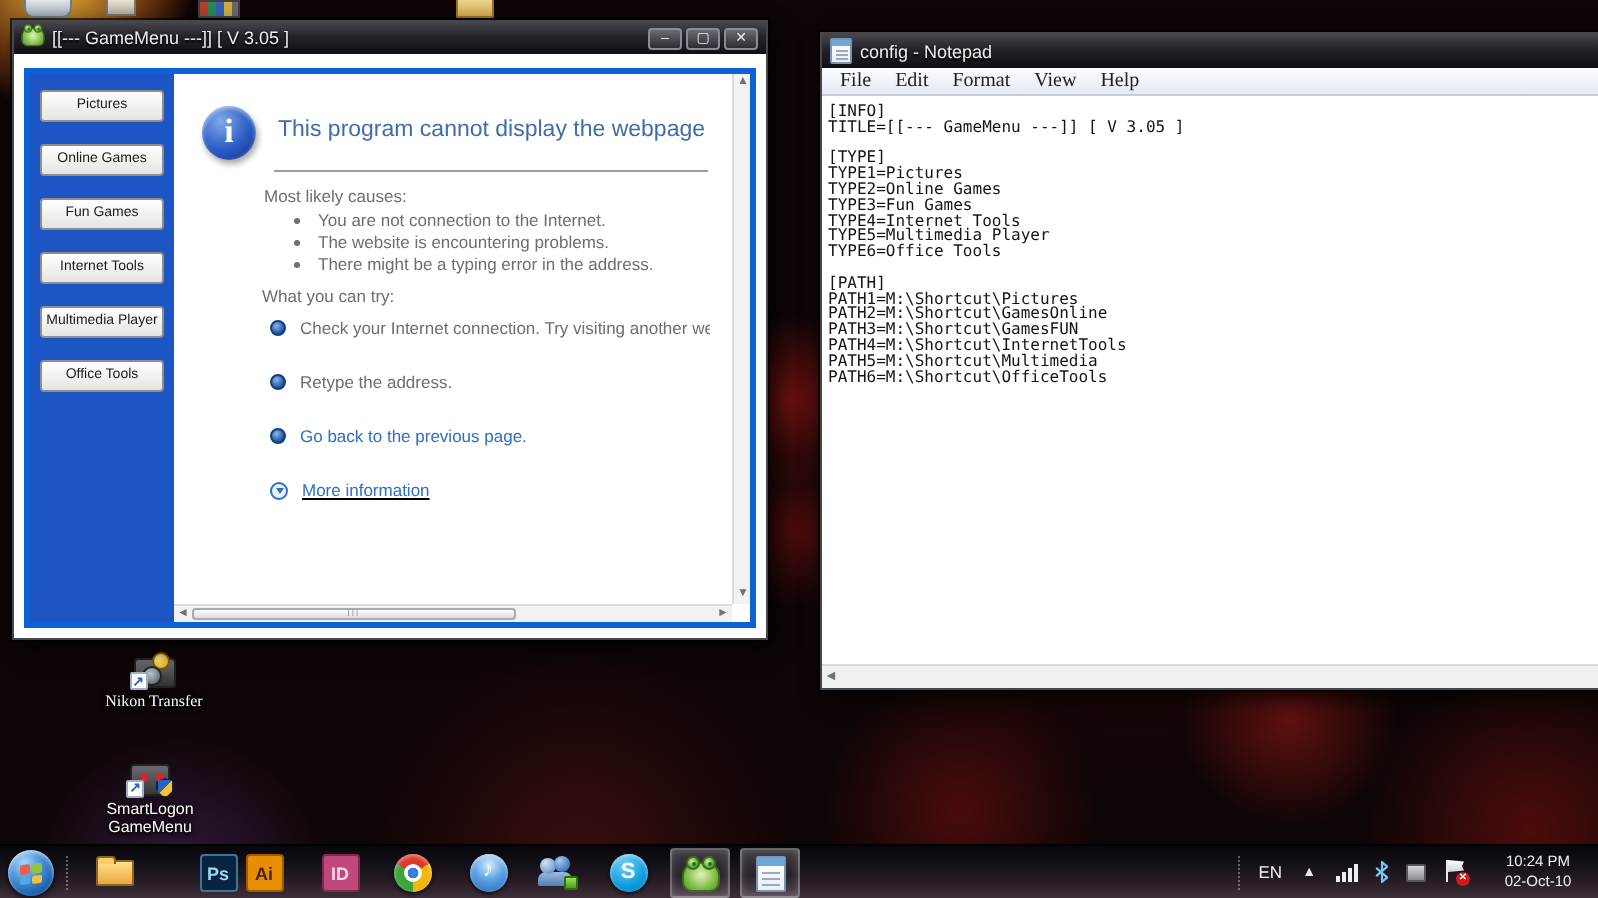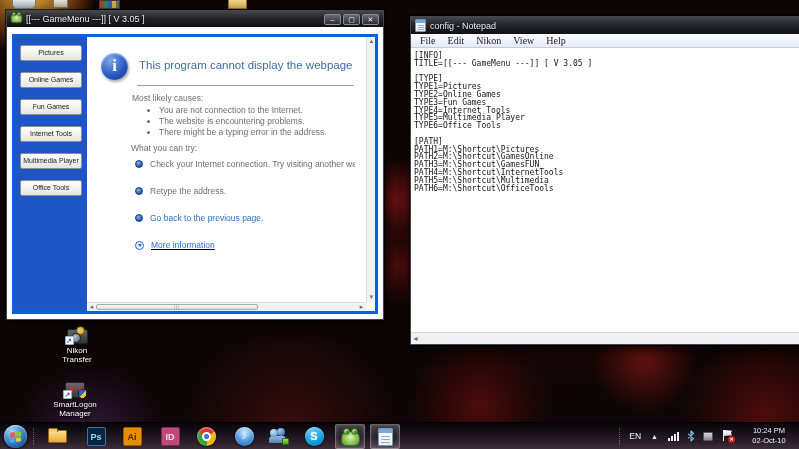--- a/index.html
+++ b/index.html
@@ -186,35 +186,35 @@
 </head>
 <body>
 
 <div class="desktop">
 
   <div class="pt pt-bin"></div>
   <div class="pt pt-app"></div>
   <div class="pt pt-media"></div>
   <div class="pt pt-folder"></div>
 
-  <div class="dicon" style="left:52px; top:320px;">
+  <div class="dicon" style="left:52px; top:320px;font-family:Liberation Serif, serif;">
     <div class="art">
         <span class="art-nikon"></span>
         <span class="sc-arrow">↗</span>
       </div>
     <div class="dlabel">Nikon Transfer</div>
   </div>
   <div class="dicon" style="left:50px; top:374px;">
     <div class="art">
         <span class="art-slogon">
           <span class="shield"></span>
         </span>
         <span class="sc-arrow">↗</span>
       </div>
-    <div class="dlabel">SmartLogon Manager</div>
+    <div class="dlabel">SmartLogon GameMenu</div>
   </div>
 
   <div class="window gm">
     <div class="titlebar">
       <span class="frog" style="transform:scale(.62); margin:-2px -4px 0 -4px;">
           <i class="e1"></i>
           <i class="e2"></i>
         </span>
       <span class="ttl">[[--- GameMenu ---]] [ V 3.05 ]</span>
       <span class="win-btns">
@@ -279,21 +279,21 @@
   </div>
 
   <div class="window np">
     <div class="titlebar" style="height:17px;">
       <span class="np-icon"></span>
       <span class="ttl">config - Notepad</span>
     </div>
     <div class="np-menubar">
       <span class="np-menu-item">File</span>
       <span class="np-menu-item">Edit</span>
-      <span class="np-menu-item">Nikon</span>
+      <span class="np-menu-item">Format</span>
       <span class="np-menu-item">View</span>
       <span class="np-menu-item">Help</span>
     </div>
     <div class="np-text">
       <pre>[INFO]
 TITLE=[[--- GameMenu ---]] [ V 3.05 ]
 
 [TYPE]
 TYPE1=Pictures
 TYPE2=Online Games
@@ -322,21 +322,21 @@
           <i></i>
           <i></i>
           <i></i>
         </span>
     </div>
     <div class="tb-grip" style="left:33px;"></div>
 
     <div class="tb-btn" style="left:42px;">
         <span class="tb-folder"></span>
       </div>
-    <div class="tb-btn" style="left:81px;">
+    <div class="tb-btn" style="left:94px;">
         <span class="adobe ps">Ps</span>
       </div>
     <div class="tb-btn" style="left:117px;">
         <span class="adobe ai">Ai</span>
       </div>
     <div class="tb-btn" style="left:155px;">
         <span class="adobe id">ID</span>
       </div>
     <div class="tb-btn" style="left:191px;">
         <span class="chrome">

